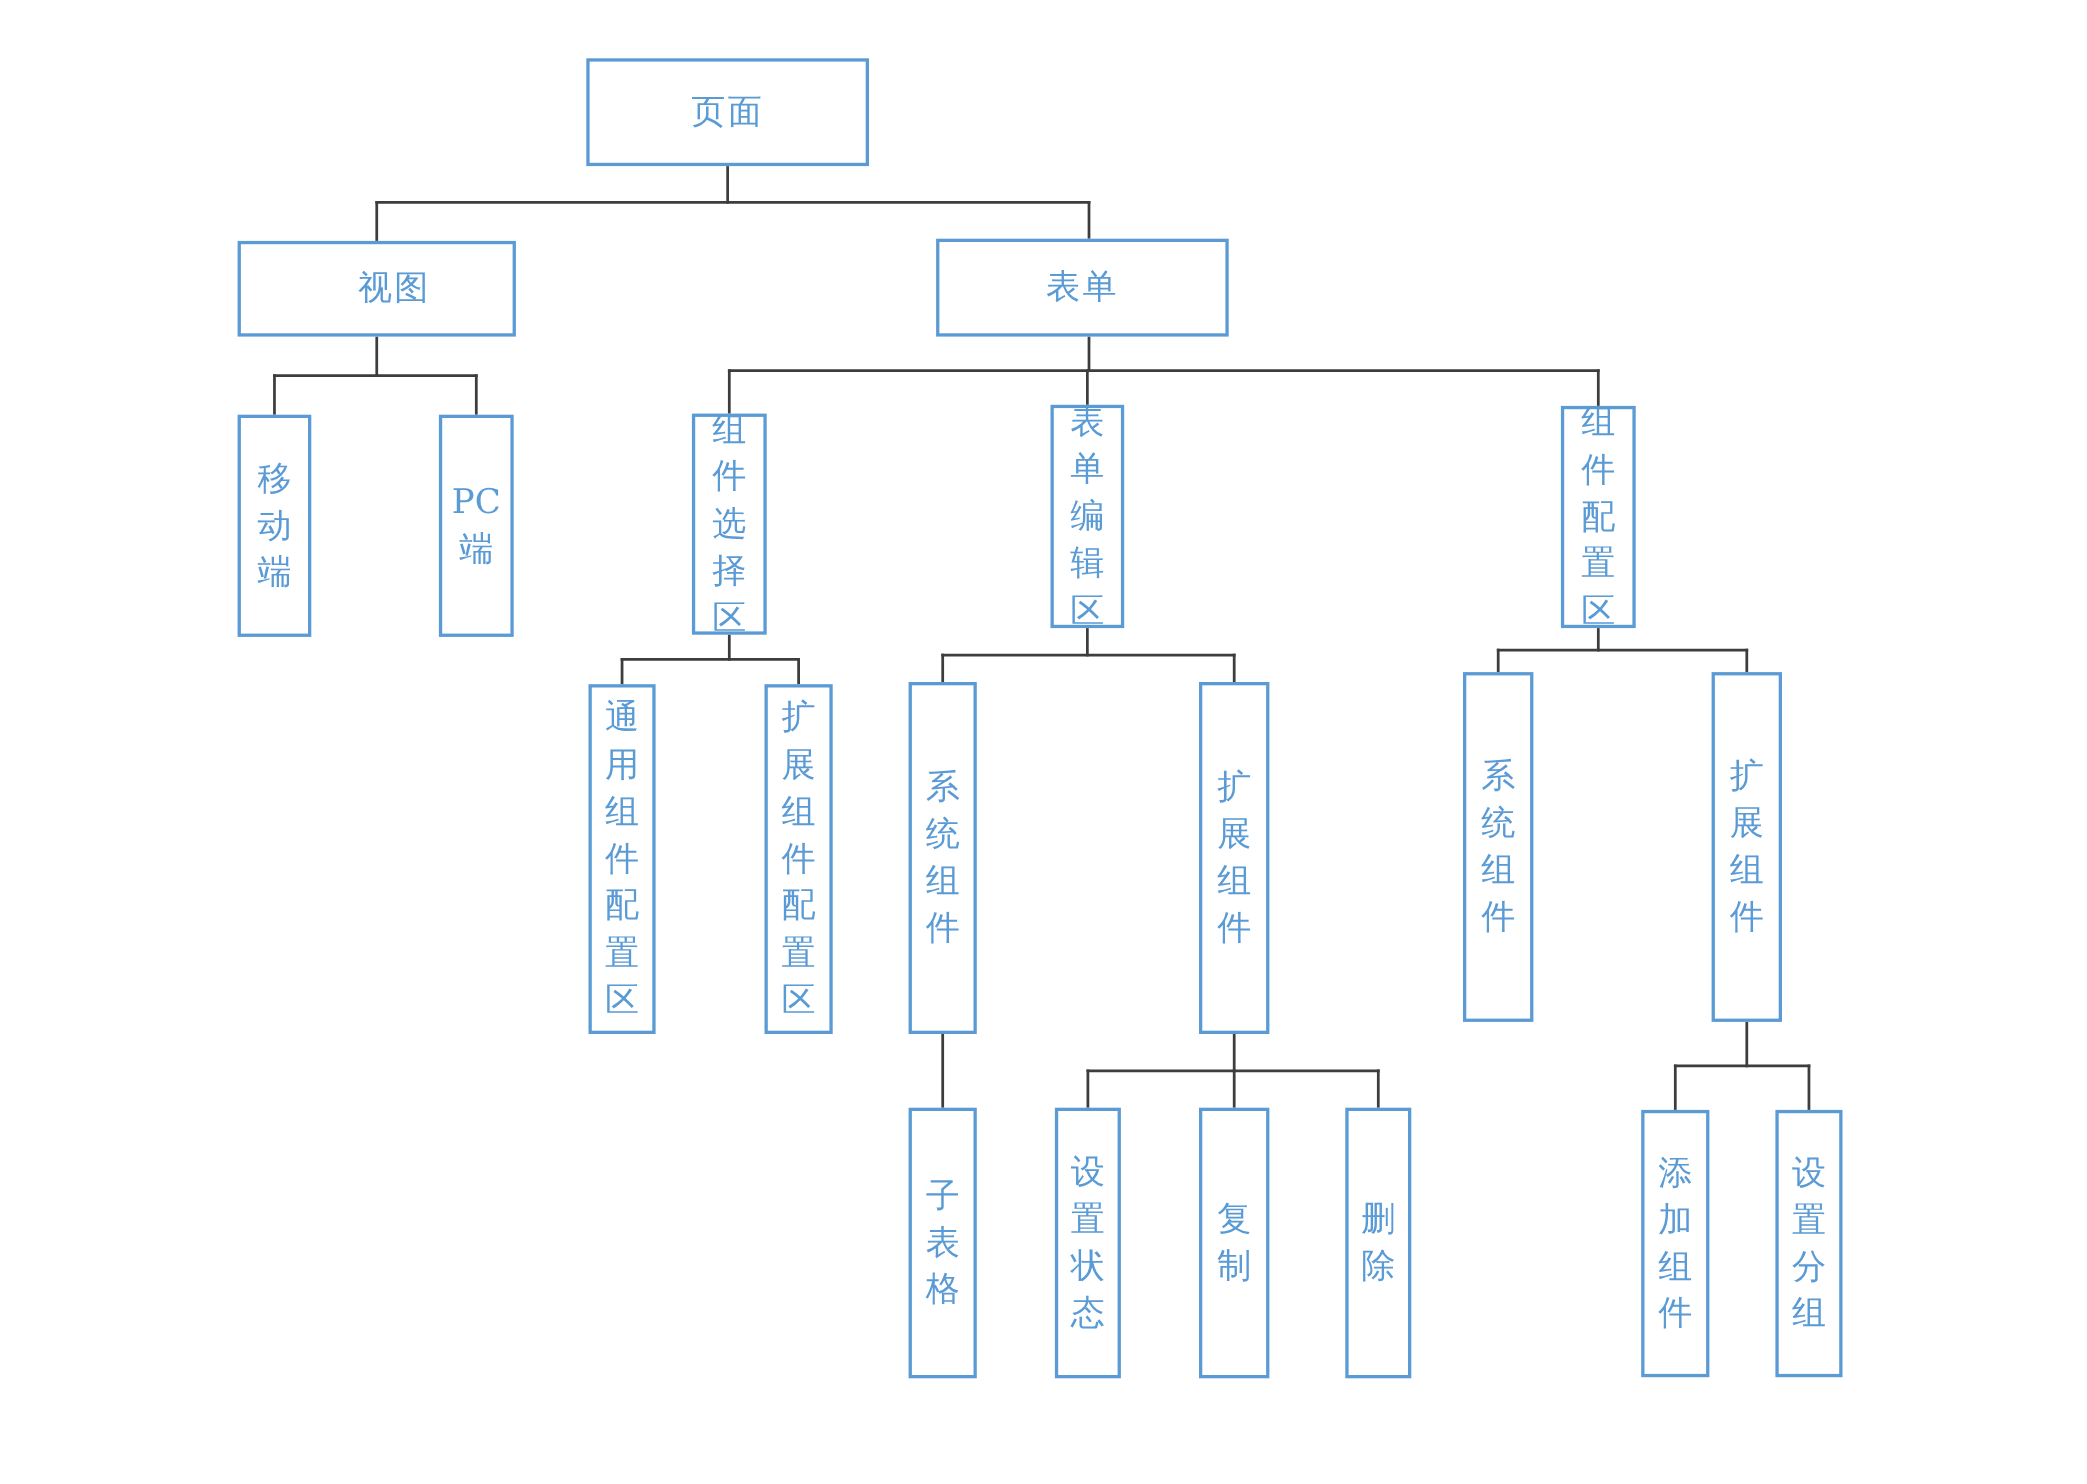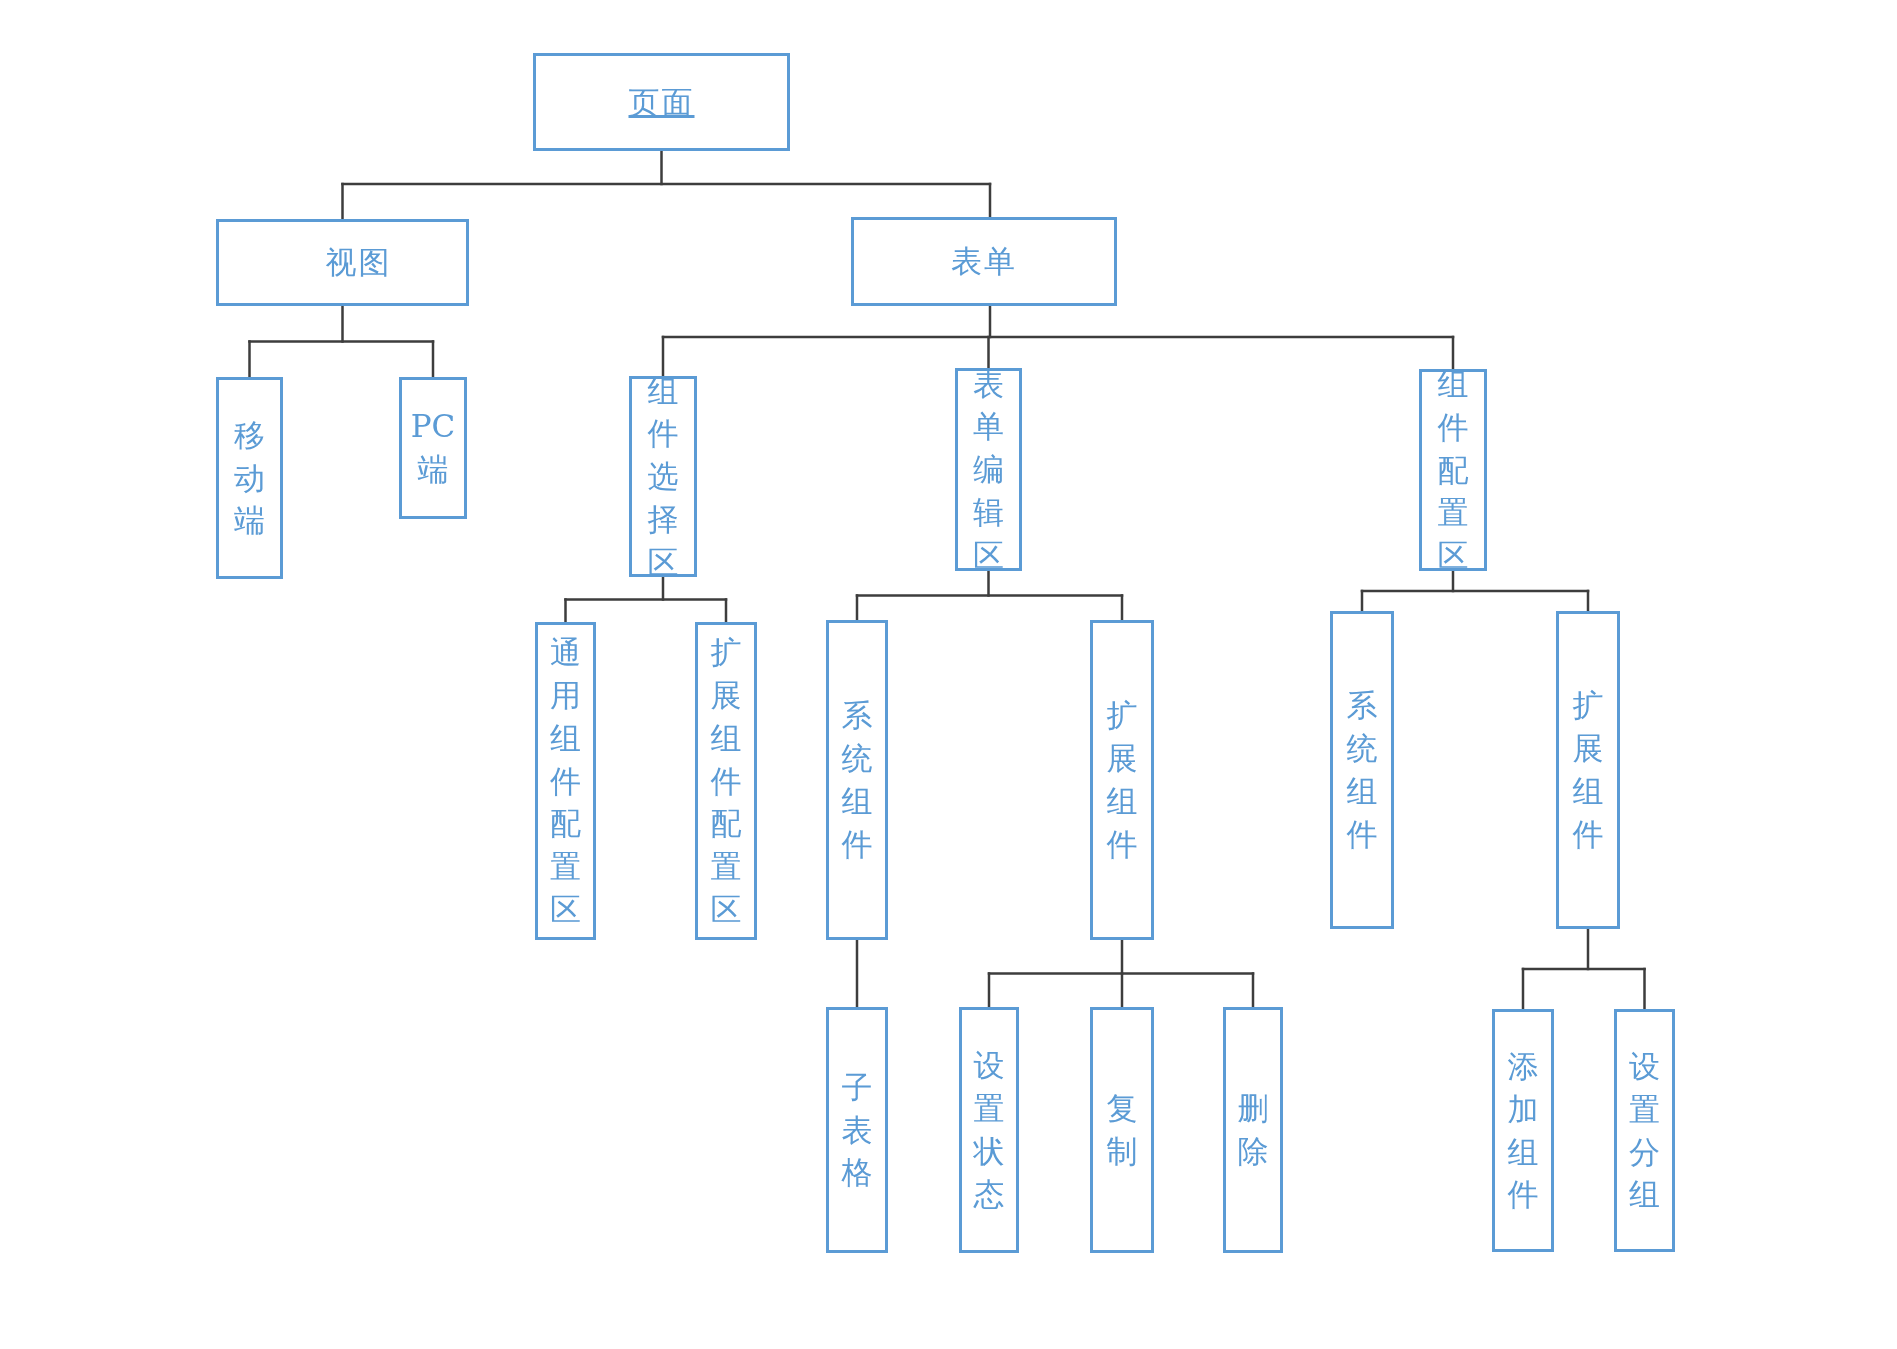--- a/index.html
+++ b/index.html
@@ -86,35 +86,35 @@
       <line x1="989" y1="973.5" x2="1253" y2="973.5" stroke="#3d3d3d"></line>
       <line x1="989" y1="973.5" x2="989" y2="1007" stroke="#3d3d3d"></line>
       <line x1="1122" y1="973.5" x2="1122" y2="1007" stroke="#3d3d3d"></line>
       <line x1="1253" y1="973.5" x2="1253" y2="1007" stroke="#3d3d3d"></line>
       <line x1="1588" y1="929" x2="1588" y2="969" stroke="#3d3d3d"></line>
       <line x1="1523" y1="969" x2="1644.5" y2="969" stroke="#3d3d3d"></line>
       <line x1="1523" y1="969" x2="1523" y2="1009" stroke="#3d3d3d"></line>
       <line x1="1644.5" y1="969" x2="1644.5" y2="1009" stroke="#3d3d3d"></line>
     </svg>
   <div id="nodes">
-      <div class="node horiz" style="left: 533px; top: 53px; width: 257px; height: 98px; border-color: rgb(91, 155, 213); color: rgb(91, 155, 213); text-decoration: underline;">
+      <div class="node horiz" style="left: 533px; top: 53px; width: 257px; height: 98px; border-color: rgb(91, 155, 213); color: rgb(91, 155, 213);">
         <span class="node-label">页面</span>
       </div>
       <div class="node horiz" style="left: 216px; top: 219px; width: 253px; height: 87px; border-color: rgb(91, 155, 213); color: rgb(91, 155, 213); padding-left: 32px;">
         <span class="node-label">视图</span>
       </div>
       <div class="node horiz" style="left: 851px; top: 217px; width: 266px; height: 89px; border-color: rgb(91, 155, 213); color: rgb(91, 155, 213);">
         <span class="node-label">表单</span>
       </div>
       <div class="node vert" style="left: 216px; top: 377px; width: 67px; height: 202px; border-color: rgb(91, 155, 213); color: rgb(91, 155, 213);">
         <span class="node-label">移
 动
 端</span>
       </div>
-      <div class="node vert" style="left: 399px; top: 377px; width: 68px; height: 142px; border-color: rgb(91, 155, 213); color: rgb(91, 155, 213);">
+      <div class="node vert" style="left: 399px; top: 377px; width: 68px; height: 202px; border-color: rgb(91, 155, 213); color: rgb(91, 155, 213);">
         <span class="node-label">PC
 端</span>
       </div>
       <div class="node vert" style="left: 629px; top: 376px; width: 68px; height: 201px; border-color: rgb(91, 155, 213); color: rgb(91, 155, 213);">
         <span class="node-label">组
 件
 选
 择
 区</span>
       </div>

